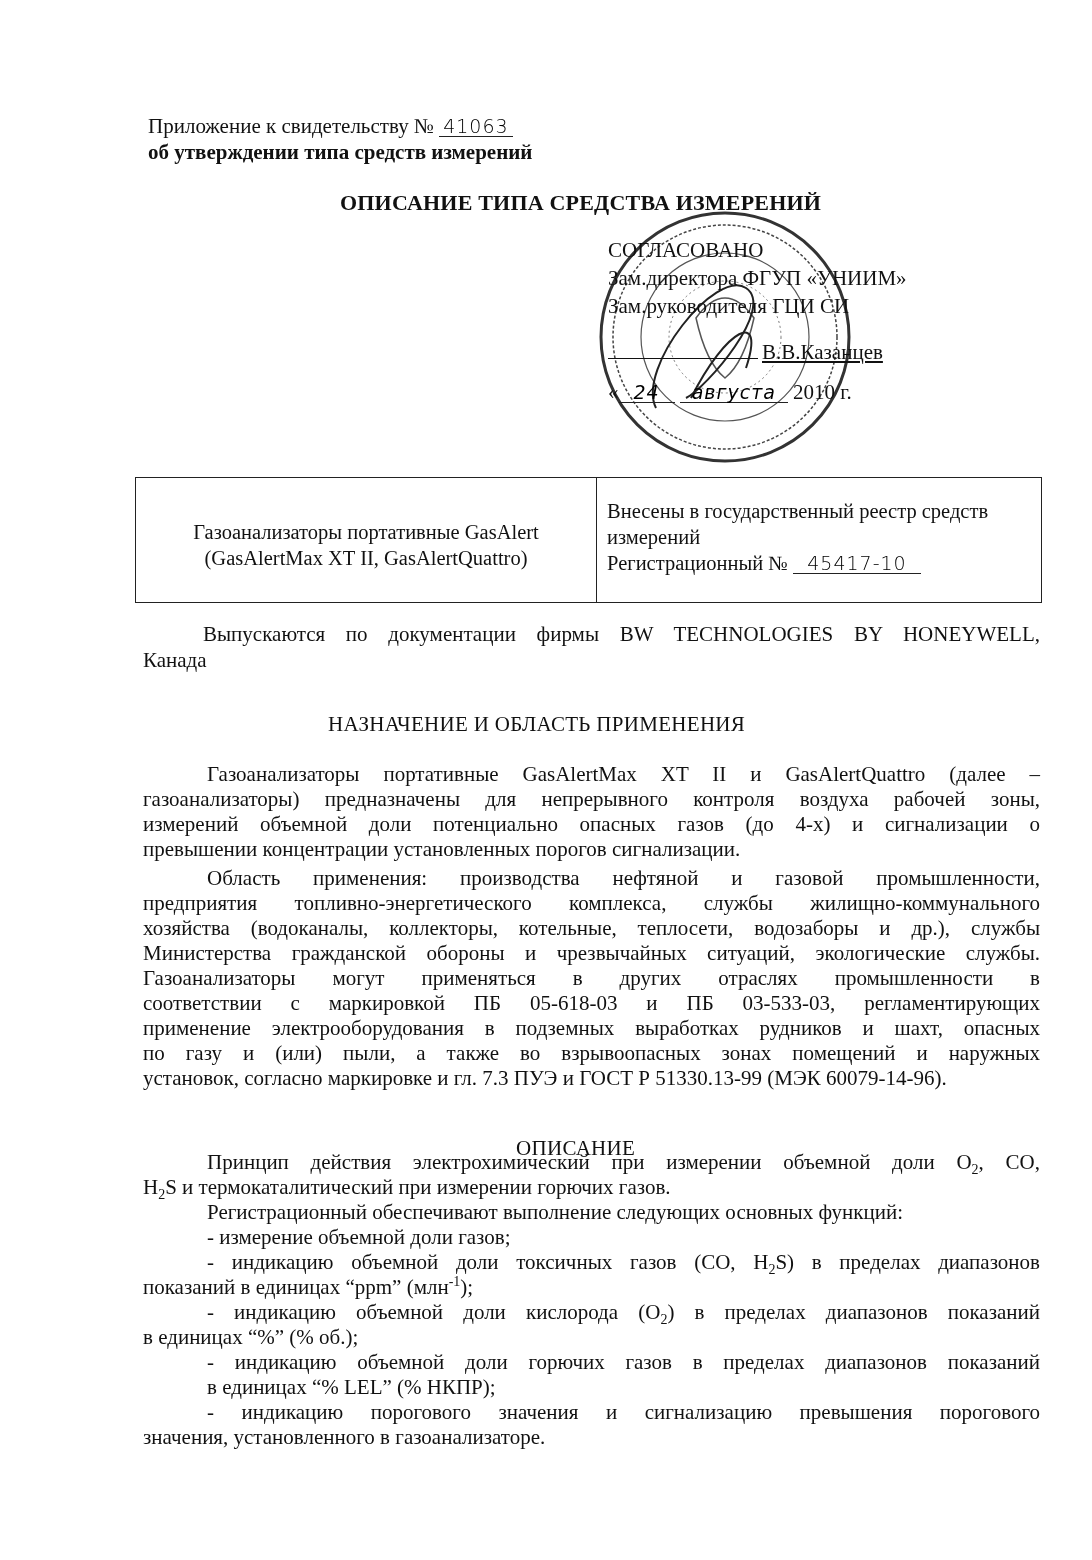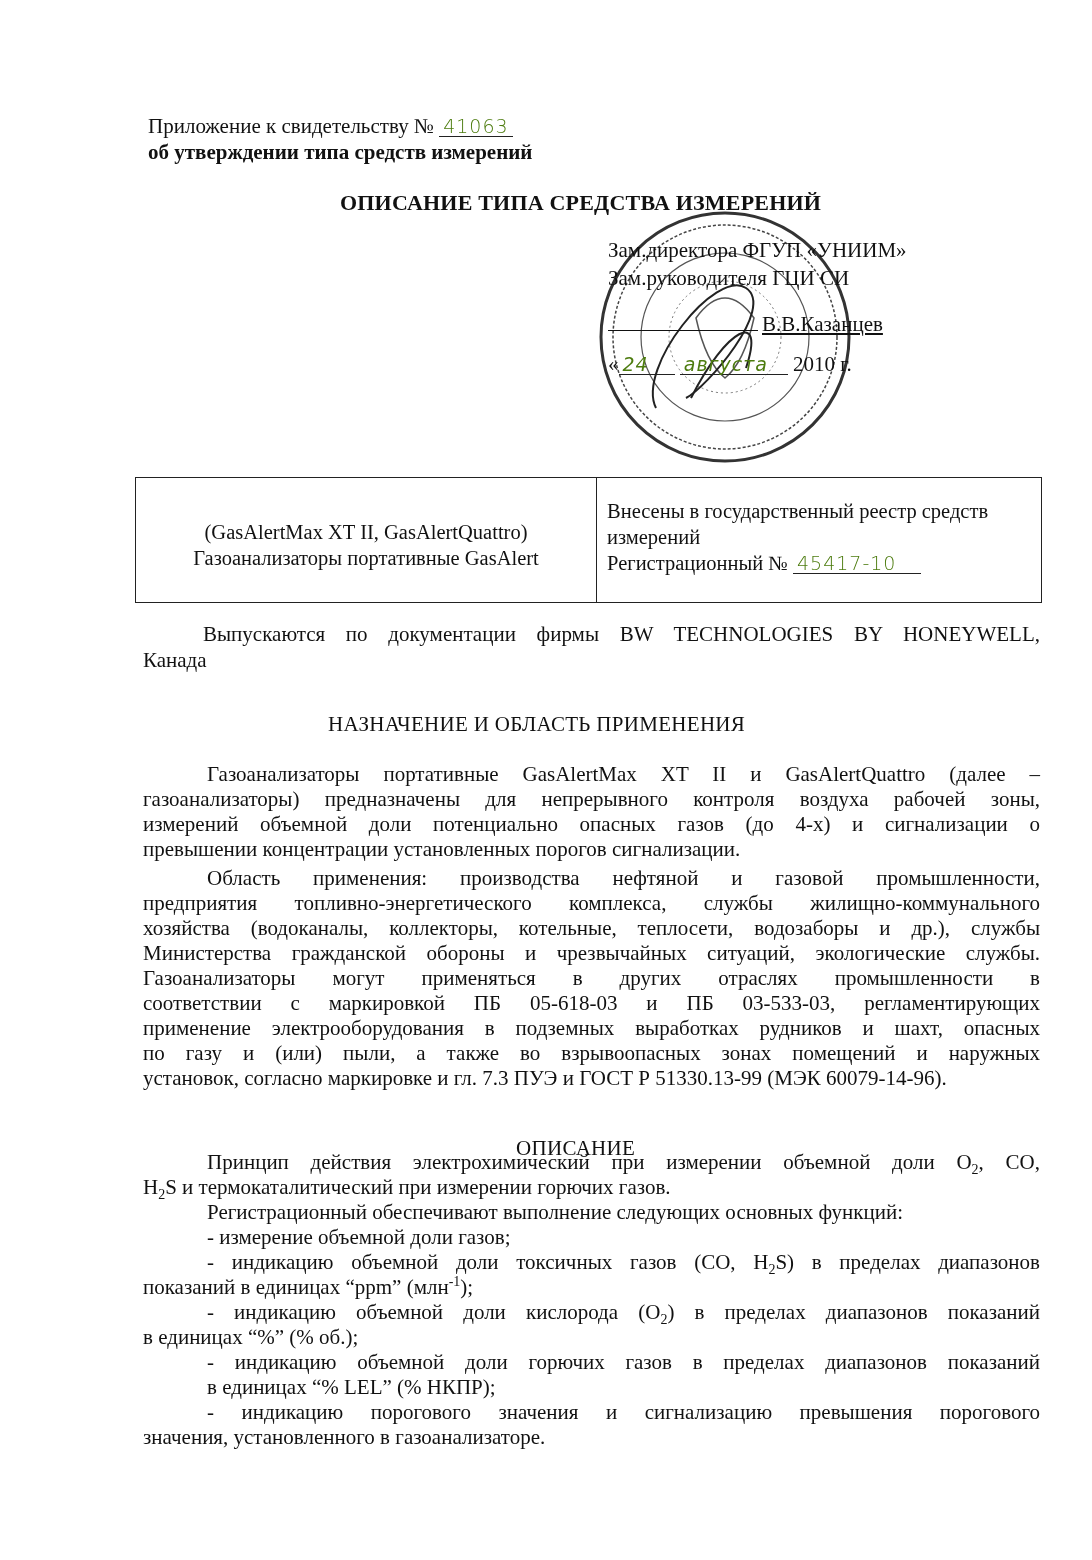--- a/index.html
+++ b/index.html
@@ -6,22 +6,22 @@
   body {
     width: 1092px; height: 1560px; position: relative; overflow: hidden;
     font-family: "Liberation Serif", "DejaVu Serif", serif;
     color: #111111;
     font-size: 21px;
   }
   .abs { position: absolute; }
   .line { white-space: nowrap; line-height: 25px; }
   .hw {
     font-family: "DejaVu Sans", sans-serif; font-size: 19px; font-weight: 300;
-    letter-spacing: 1px; color: #4d7c0f; border-bottom: 1.5px solid #222;
-    display: inline-block; line-height: 20px; padding: 0 4px;
+    letter-spacing: 1px; color: #000000; border-bottom: 1.5px solid #222;
+    display: inline-block; line-height: 20px; padding: 0 4px; text-align: center;
   }
   .title { font-weight: bold; font-size: 22px; letter-spacing: 0.2px; }
   .just { text-align: justify; text-align-last: justify; white-space: normal; }
   sub, sup { font-size: 14px; line-height: 0; }
 
   
   .approval { left: 608px; top: 236px; width: 330px; font-size: 21px; }
   .approval div { line-height: 28px; white-space: nowrap; }
   .sigline { display: inline-block; width: 150px; border-bottom: 1.2px solid #111; margin-right: 4px; height: 18px; vertical-align: baseline; }
   .stamp { left: 596px; top: 208px; width: 258px; height: 258px; }
@@ -58,36 +58,37 @@
     <circle cx="129" cy="129" r="112" fill="none" stroke="#444" stroke-width="1.5" stroke-dasharray="3 2"></circle>
     <circle cx="129" cy="129" r="84" fill="none" stroke="#555" stroke-width="1.2"></circle>
     <circle cx="129" cy="129" r="56" fill="none" stroke="#777" stroke-width="1" stroke-dasharray="2 3"></circle>
     <path d="M100 110 q29 -40 58 0 q-10 45 -29 60 q-19 -15 -29 -60z" fill="none" stroke="#555" stroke-width="1.5"></path>
     <path d="M60 200 C 40 160, 120 60, 150 80 S 110 180, 90 190" fill="none" stroke="#222" stroke-width="2"></path>
     <path d="M95 190 C 130 120, 170 100, 150 160" fill="none" stroke="#222" stroke-width="2"></path>
   </svg>
 </div>
 
 <div class="abs approval">
+  <div>СОГЛАСОВАНО</div>
   <div>Зам.директора ФГУП «УНИИМ»</div>
   <div>Зам.руководителя ГЦИ СИ</div>
   <div style="margin-top:18px;text-decoration:underline;">
     <span class="sigline"></span><span>В.В.Казанцев</span>
   </div>
   <div style="margin-top:12px;">
     <span>«</span><span class="hw" style="font-style:italic; width:48px;">24</span>
     <span class="hw" style="font-style:italic; width:100px;">августа</span>
     <span>2010 г.</span>
   </div>
 </div>
 
 <div class="abs reg-table">
   <div class="reg-left">
+    <div>Газоанализаторы портативные GasAlert</div>
     <div>(GasAlertMax XT  II, GasAlertQuattro)</div>
-    <div>Газоанализаторы портативные GasAlert</div>
   </div>
   <div class="reg-right">
     <div>Внесены в государственный реестр средств</div>
     <div>измерений</div>
     <div class="gap">
       <span>Регистрационный №</span>
       <span class="hw" style="width:120px;">45417-10</span>
     </div>
   </div>
 </div>

